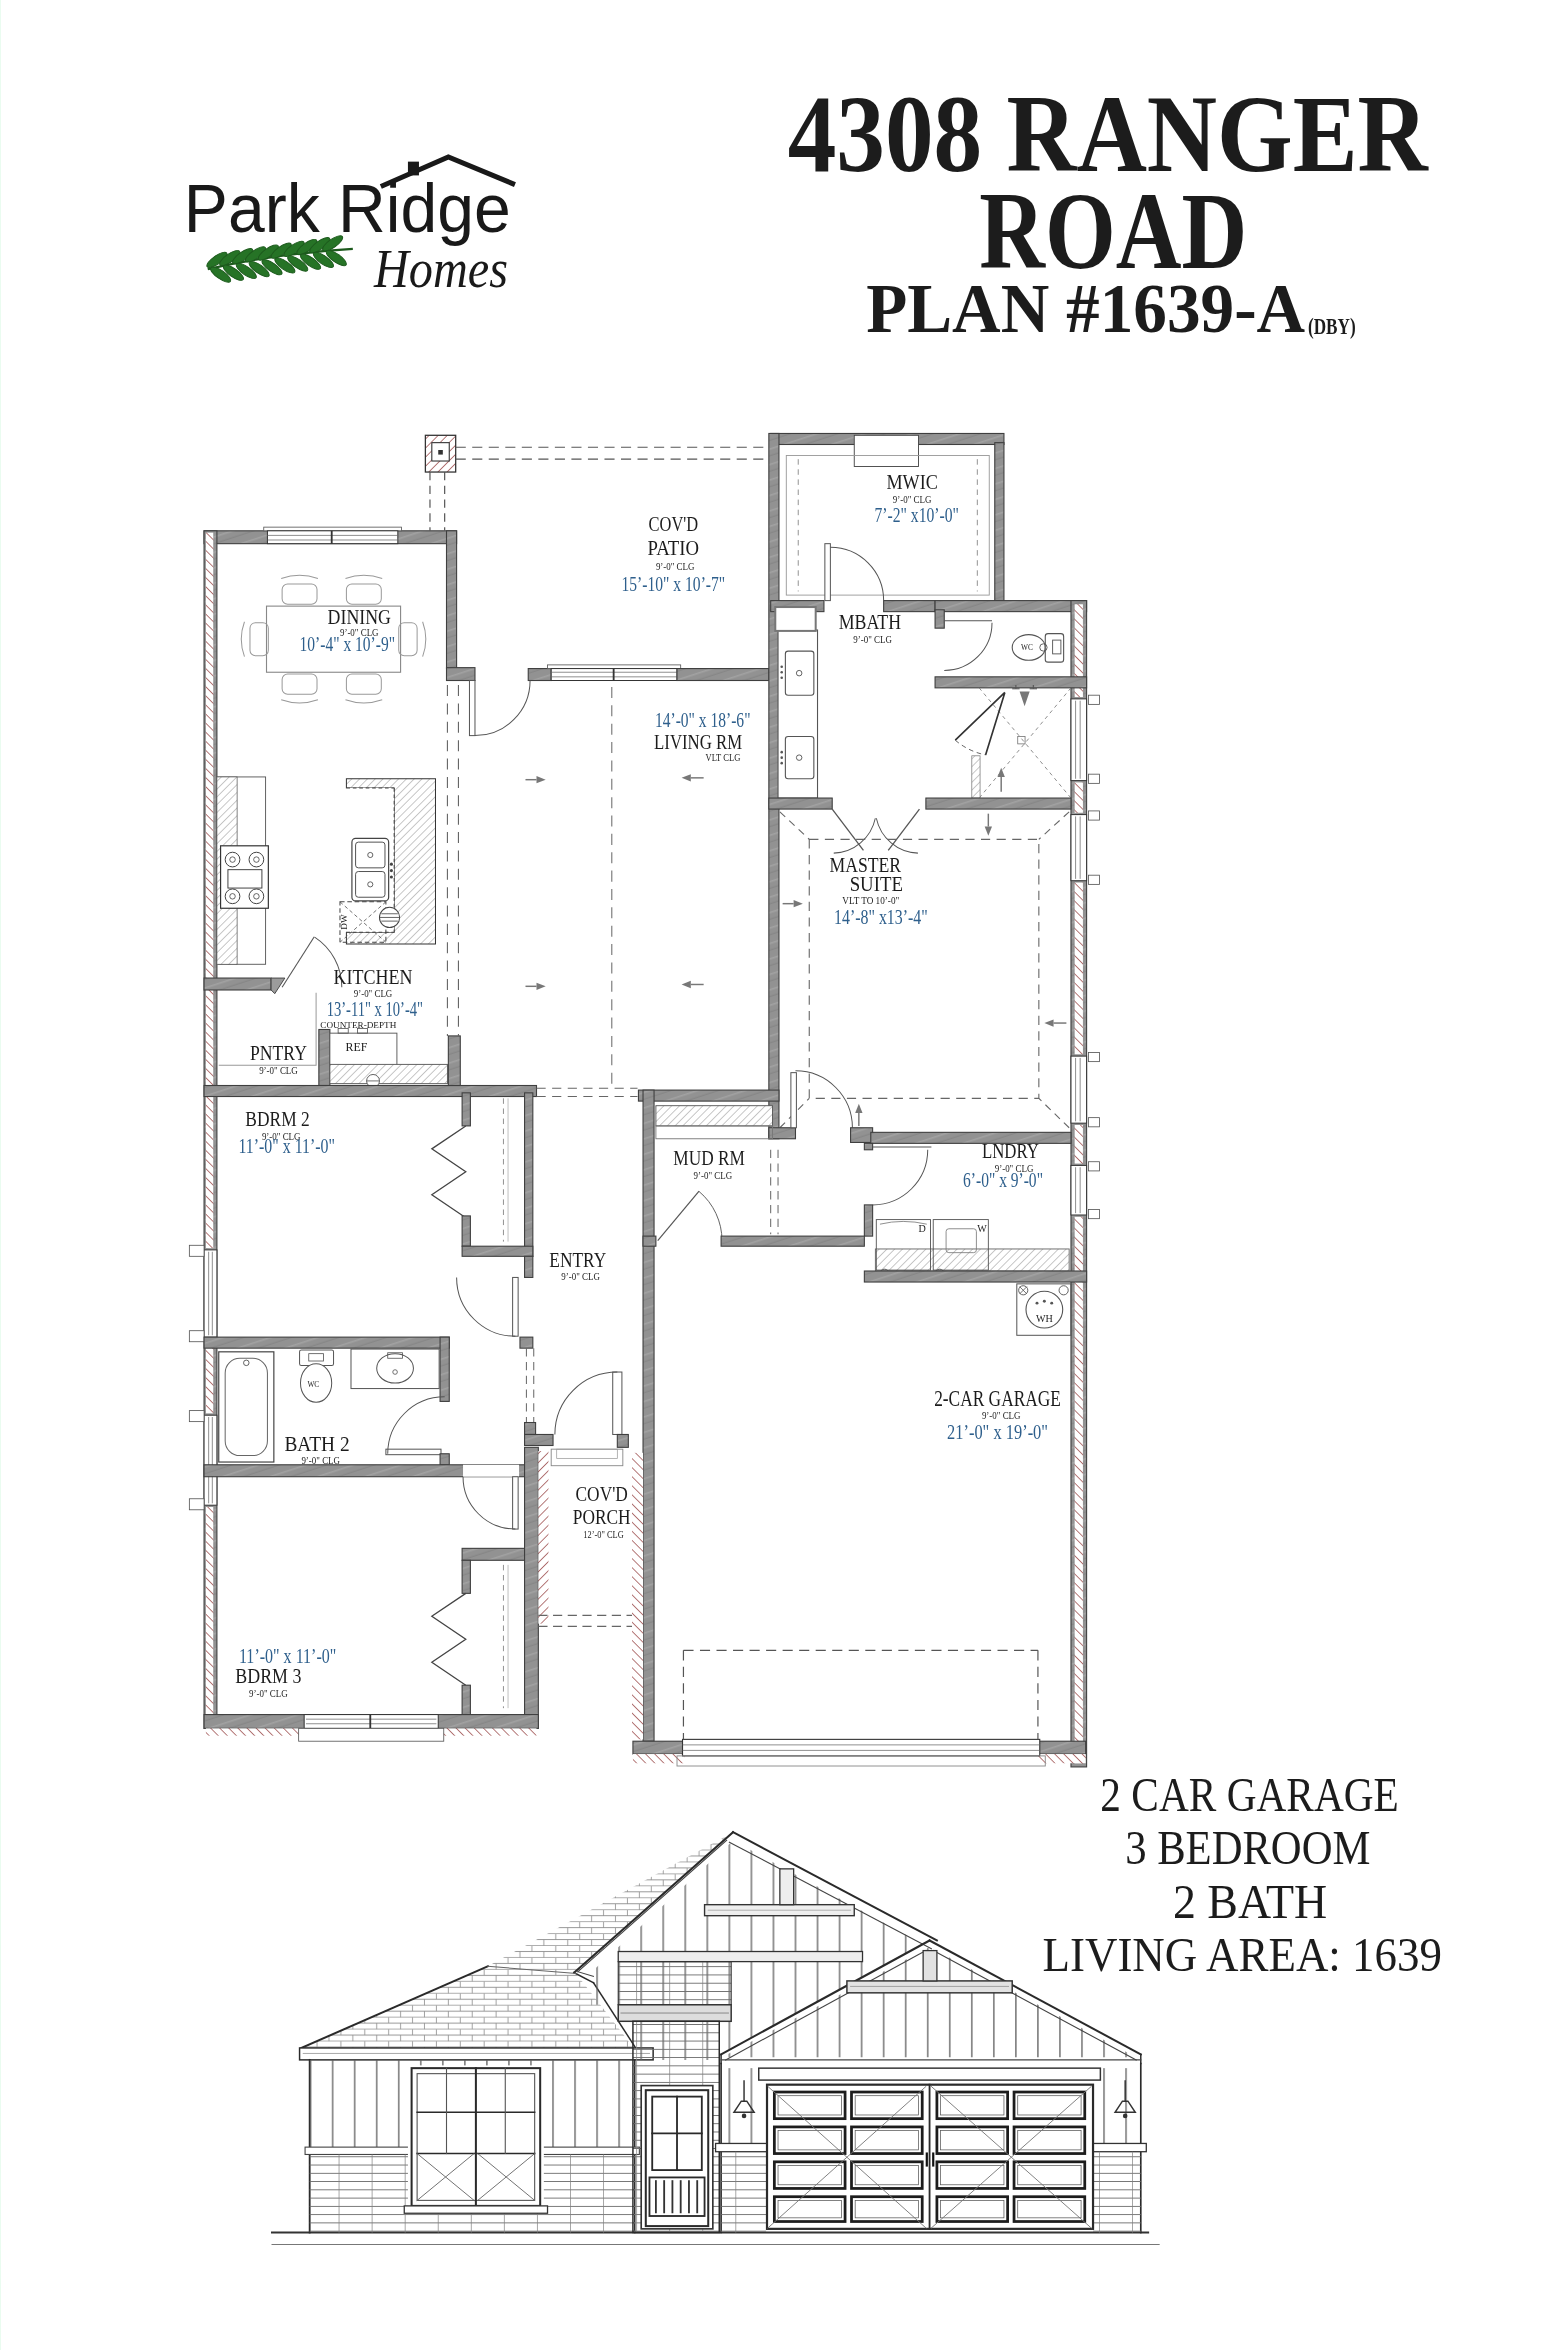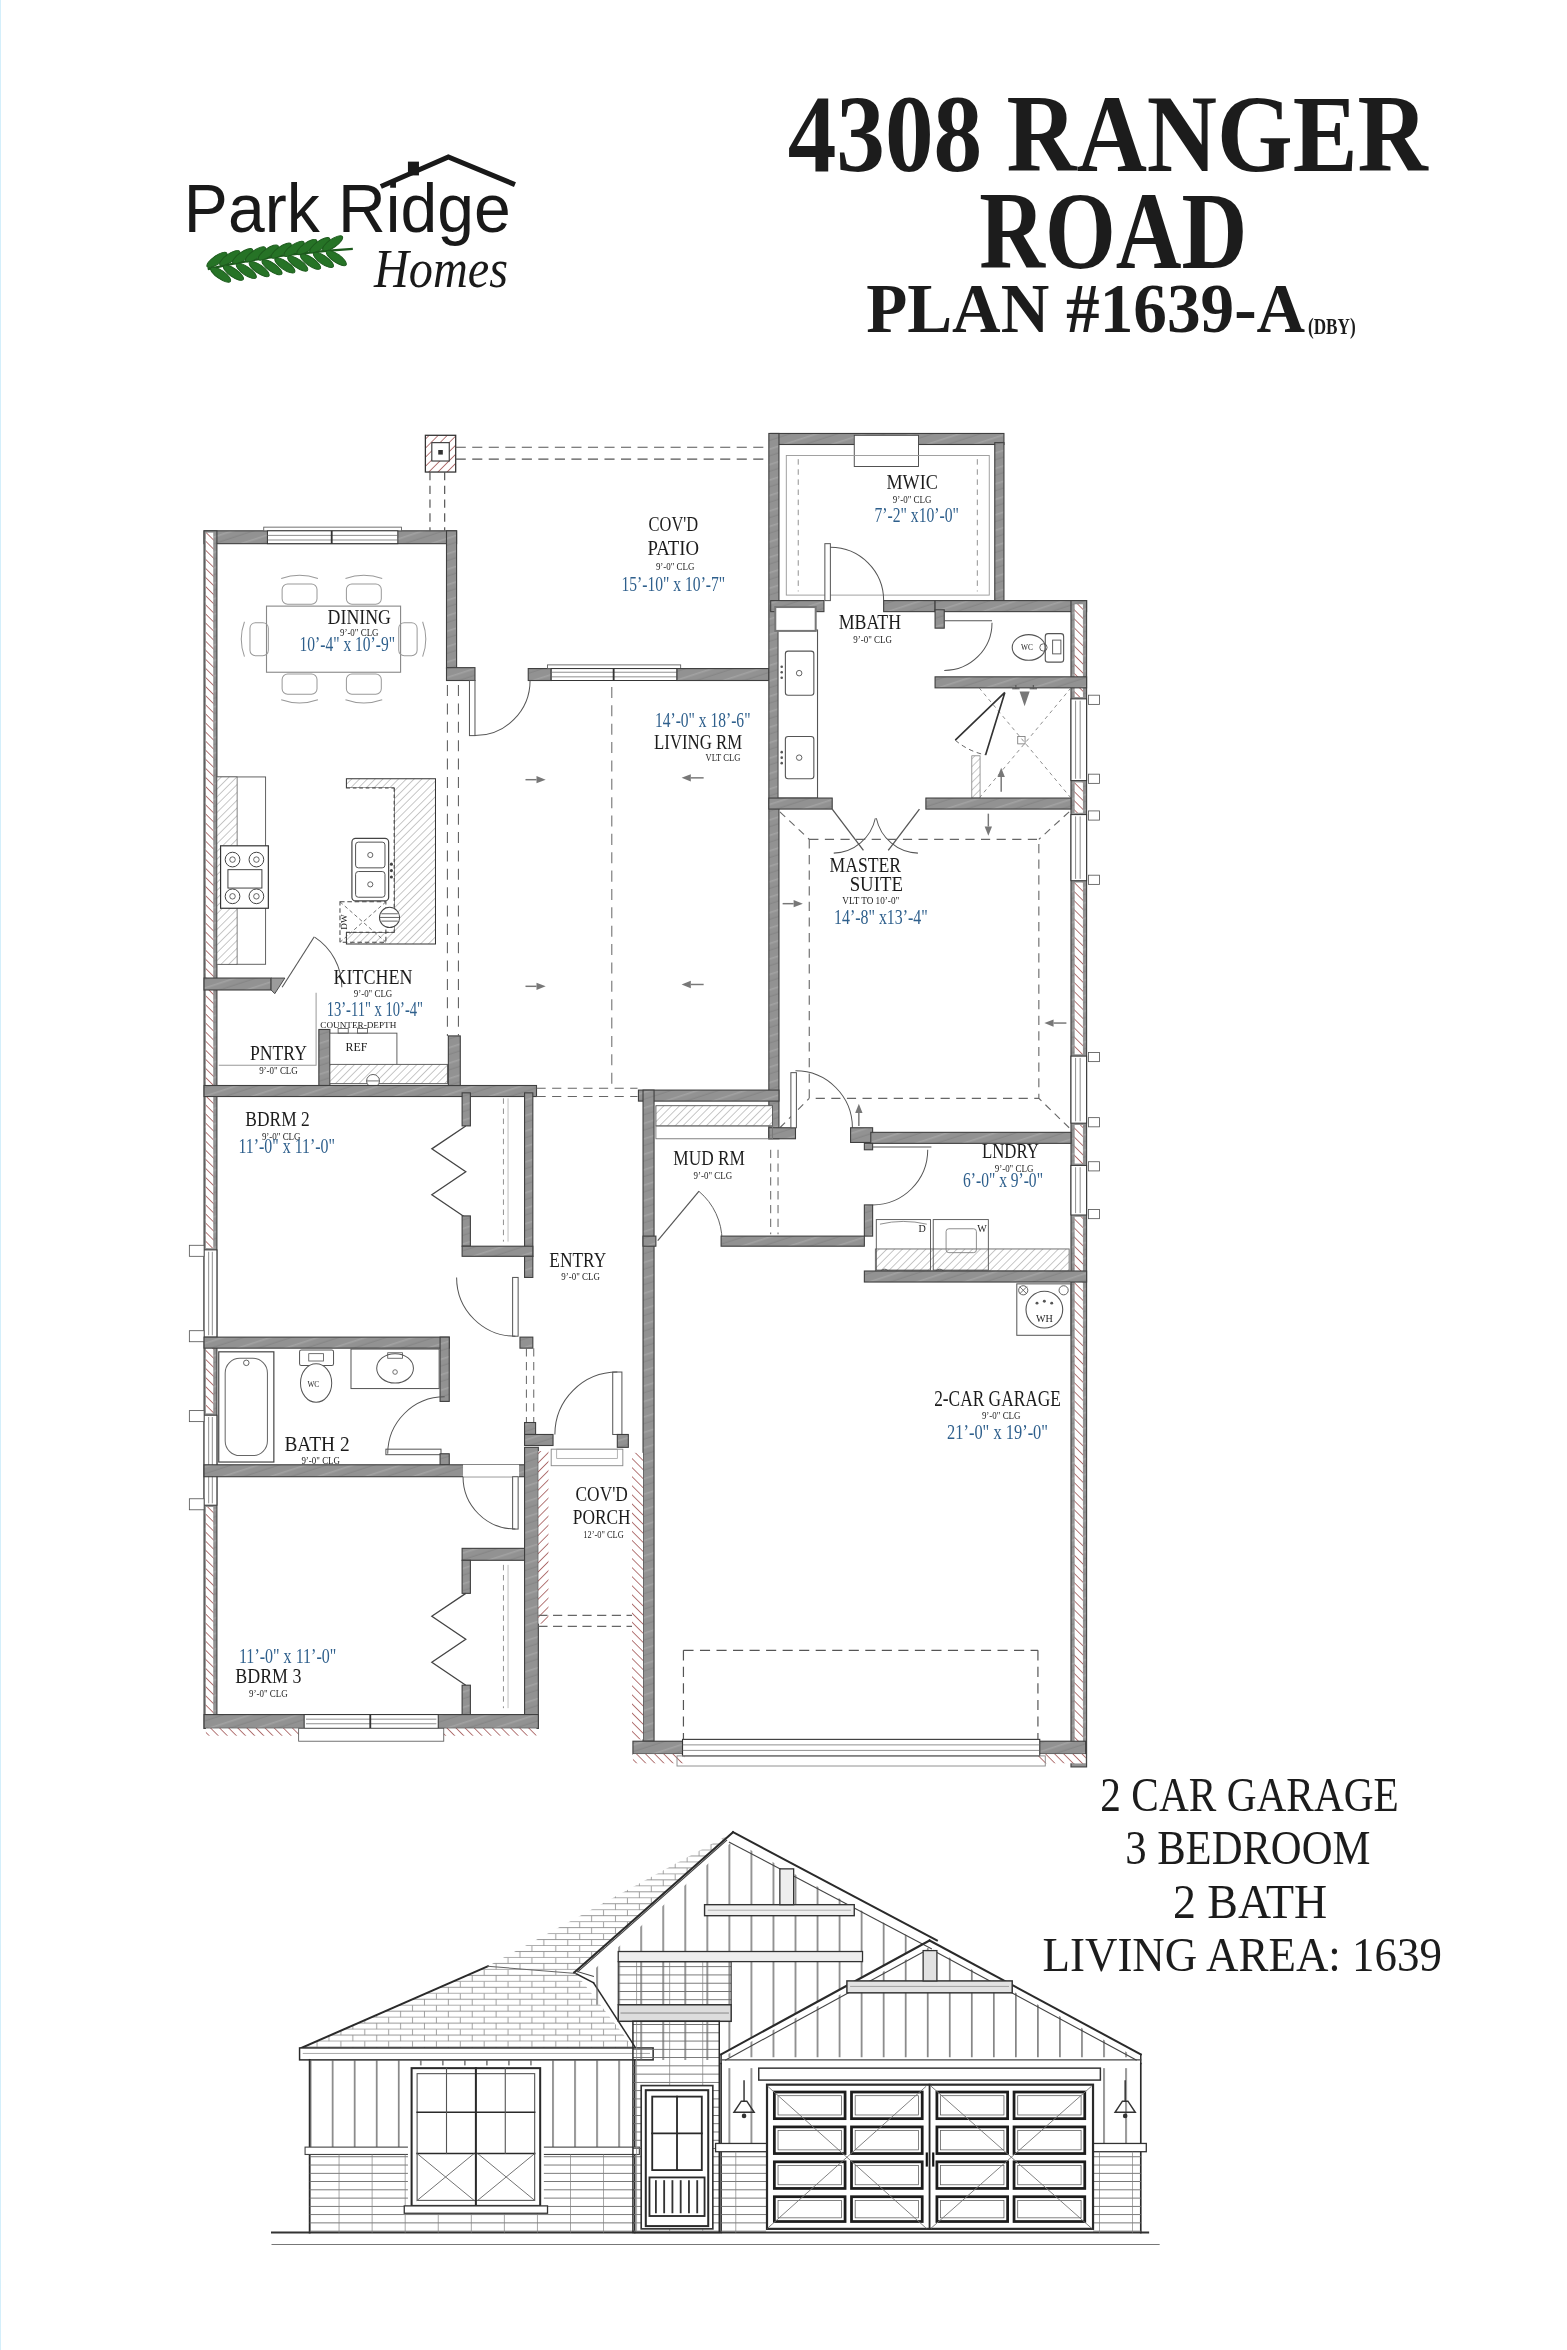--- a/index.html
+++ b/index.html
@@ -1,16 +1,16 @@
 <!DOCTYPE html>
 <html style="font-size:14.7px"><head>
 <meta charset="utf-8">
 <style>
 html,body{margin:0;padding:0;background:#ffffff;}
-#page{position:relative;width:1568px;height:2351px;background:#0ea5e9;overflow:hidden;}
+#page{position:relative;width:1568px;height:2351px;background:#86efac;overflow:hidden;}
 text{font-family:"Liberation Serif",serif;}
 .lbl{fill:#1c1c1c;}
 .dim{fill:#2e5f8c;}
 </style>
 </head>
 <body>
 <div id="page">
 <svg width="1568" height="2351" viewBox="0 0 1707 2560" xmlns="http://www.w3.org/2000/svg">
 <defs>
 <pattern id="rh" width="7" height="7" patternUnits="userSpaceOnUse" patternTransform="rotate(-45)">

